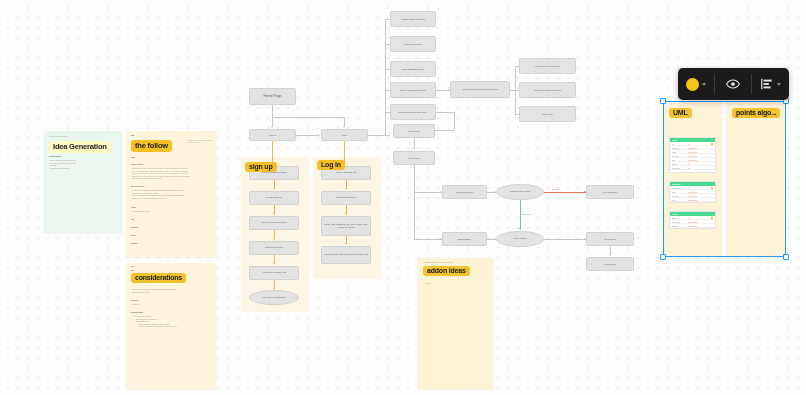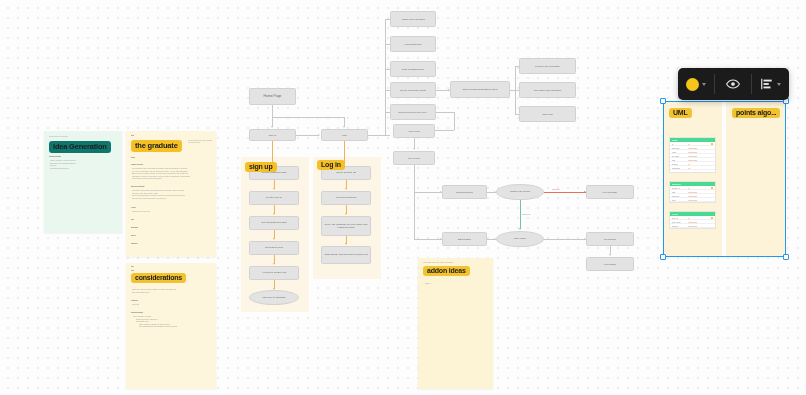--- a/index.html
+++ b/index.html
@@ -42,21 +42,21 @@
 
   .hl {
     display: inline-block;
     border-radius: 3px;
     padding: 1px 4px 2px 4px;
     font-weight: bold;
     color: #1c1c1c;
     letter-spacing: -.2px;
     white-space: nowrap;
   }
-  .hl.green { background: #0f766e; }
+  .hl.green { background: #fef9c3; }
   .hl.yellow { background: #f4c026; }
   .hl.yellow2 { background: #f2c230; }
 
   
   .node {
     position: absolute;
     box-sizing: border-box;
     background: #e3e3e3;
     border: 0.5px solid #d2d2d2;
     border-radius: 1.5px;
@@ -231,21 +231,21 @@
       <div class="doc-micro">people working on various projects</div>
       <div class="doc-micro">high school and graduate students</div>
       <div class="doc-micro">teachers</div>
       <div class="doc-micro">technical/subject mentors</div>
     </div>
   </div>
 
   <div class="doc cream" style="left:126px; top:131px; width:90px; height:126px;">
     <div class="doc-micro b" style="position:absolute;left:5px;top:4px;">Why</div>
     <div style="position:absolute;left:5px;top:9px;font-size:7.5px;">
-      <span class="hl yellow">the graduate</span>
+      <span class="hl yellow">the follow</span>
     </div>
     <div class="doc-micro" style="position:absolute;left:62px;top:9px;width:26px;white-space:normal;font-size:1.4px;line-height:2px;">we connect with you to get a tangible view of the pipeline</div>
 
     <div class="doc-micro b" style="position:absolute;left:5px;top:26px;">What</div>
     <div class="doc-micro b" style="position:absolute;left:5px;top:33px;">Impact benefits</div>
     <div style="position:absolute;left:6px;top:37px;">
       <div class="doc-micro">the brainstorm effect: find ideas and worth in search something or someone.</div>
       <div class="doc-micro">like every contributable user will be with the users - you will gain something.</div>
       <div class="doc-micro">Entire full run: making an intent, expected user, and broader user (matter the</div>
       <div class="doc-micro">beginning of it before, small where ones are made in meaningful conversations,</div>

